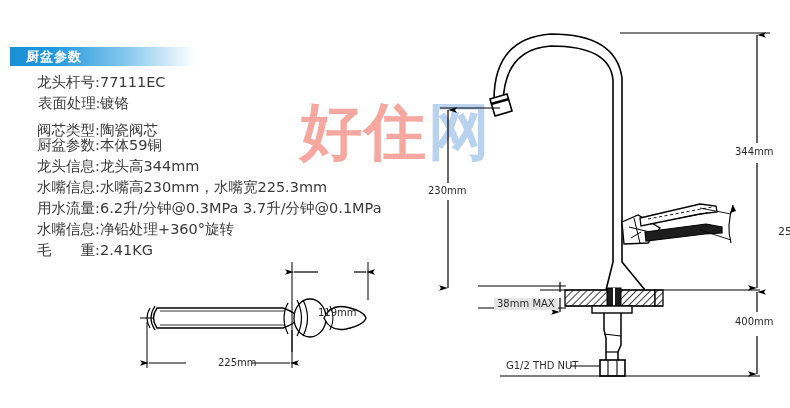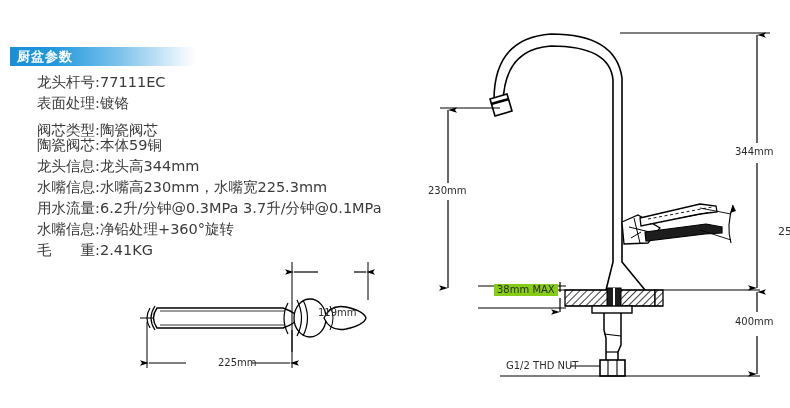--- a/index.html
+++ b/index.html
@@ -48,21 +48,21 @@
   #spec-header {
     position: absolute;
     left: 10px;
     top: 3px;
     width: 186px;
     height: 19px;
     background: linear-gradient(to right, #1a8fd6 0%, #1e97dd 22%, #7fc4ec 60%, #e8f4fc 92%, #ffffff 100%);
   }
   #spec-header-text {
     position: absolute;
-    left: 7px;
+    left: 16px;
     top: 2px;
     color: #ffffff;
     font-size: 13px;
     font-weight: bold;
     letter-spacing: 1px;
     line-height: 15px;
   }
   .spec-row {
     position: absolute;
     left: 14px;
@@ -101,37 +101,40 @@
     white-space: nowrap;
     line-height: 12px;
     font-family: "DejaVu Sans", "Liberation Sans", sans-serif;
   }
 </style>
 </head>
 <body>
 
 <div id="page">
 
+  <div id="watermark">
+    <span class="wm-a">好住</span><span class="wm-b">网</span>
+  </div>
 
   <div id="spec-panel">
     <div id="spec-header">
       <div id="spec-header-text">厨盆参数</div>
     </div>
 
     <div class="spec-row" style="top:28px;">
       <span class="spec-key">龙头杆号:</span><span class="spec-val">77111EC</span>
     </div>
-    <div class="spec-row" style="top:49px;">
+    <div class="spec-row" style="top:49px;font-family:Liberation Serif, serif;">
       <span class="spec-key">表面处理:</span><span class="spec-val">镀铬</span>
     </div>
     <div class="spec-row" style="top:70px;margin-top:6px;">
       <span class="spec-key">阀芯类型:</span><span class="spec-val">陶瓷阀芯</span>
     </div>
     <div class="spec-row" style="top:91px;">
-      <span class="spec-key">陶瓷阀芯:</span><span class="spec-val">本体59铜</span>
+      <span class="spec-key">厨盆参数:</span><span class="spec-val">本体59铜</span>
     </div>
     <div class="spec-row" style="top:112px;">
       <span class="spec-key">龙头信息:</span><span class="spec-val">龙头高344mm</span>
     </div>
     <div class="spec-row" style="top:133px;">
       <span class="spec-key">水嘴信息:</span><span class="spec-val">水嘴高230mm，水嘴宽225.3mm</span>
     </div>
     <div class="spec-row" style="top:154px;">
       <span class="spec-key">用水流量:</span><span class="spec-val">6.2升/分钟@0.3MPa  3.7升/分钟@0.1MPa</span>
     </div>
@@ -276,21 +279,21 @@
       <line x1="252" y1="363" x2="290" y2="363" stroke="#000" stroke-width="1.2" marker-end="url(#arrR)"></line>
     </g>
   </svg>
 
   <div class="dim-label" style="left:428px; top:185px; z-index:4;">230mm</div>
 
   <div class="dim-label" style="left:735px; top:146px; z-index:4;">344mm</div>
 
   <div class="dim-label" style="left:735px; top:316px; z-index:4;">400mm</div>
 
-  <div class="dim-label" style="left:494px; top:284px; z-index:4; background:#84cc16; padding:0 3px;">38mm MAX</div>
+  <div class="dim-label" style="left:494px; top:298px; z-index:4; background:#e5e5e5; padding:0 3px;">38mm MAX</div>
 
   <div class="dim-label" style="left:736px; top:222px; z-index:4; font-size:11px;margin-left:42px;"><span>25</span><span style="font-size:8px; vertical-align:super;">°</span></div>
 
   <div class="dim-label" style="left:506px; top:360px; z-index:4;">G1/2 THD NUT</div>
 
   <div class="dim-label" style="left:318px; top:266px; z-index:4;margin-top:41px;">119mm</div>
 
   <div class="dim-label" style="left:186px; top:357px; z-index:4;margin-left:32px;">225mm</div>
 
 </div>

